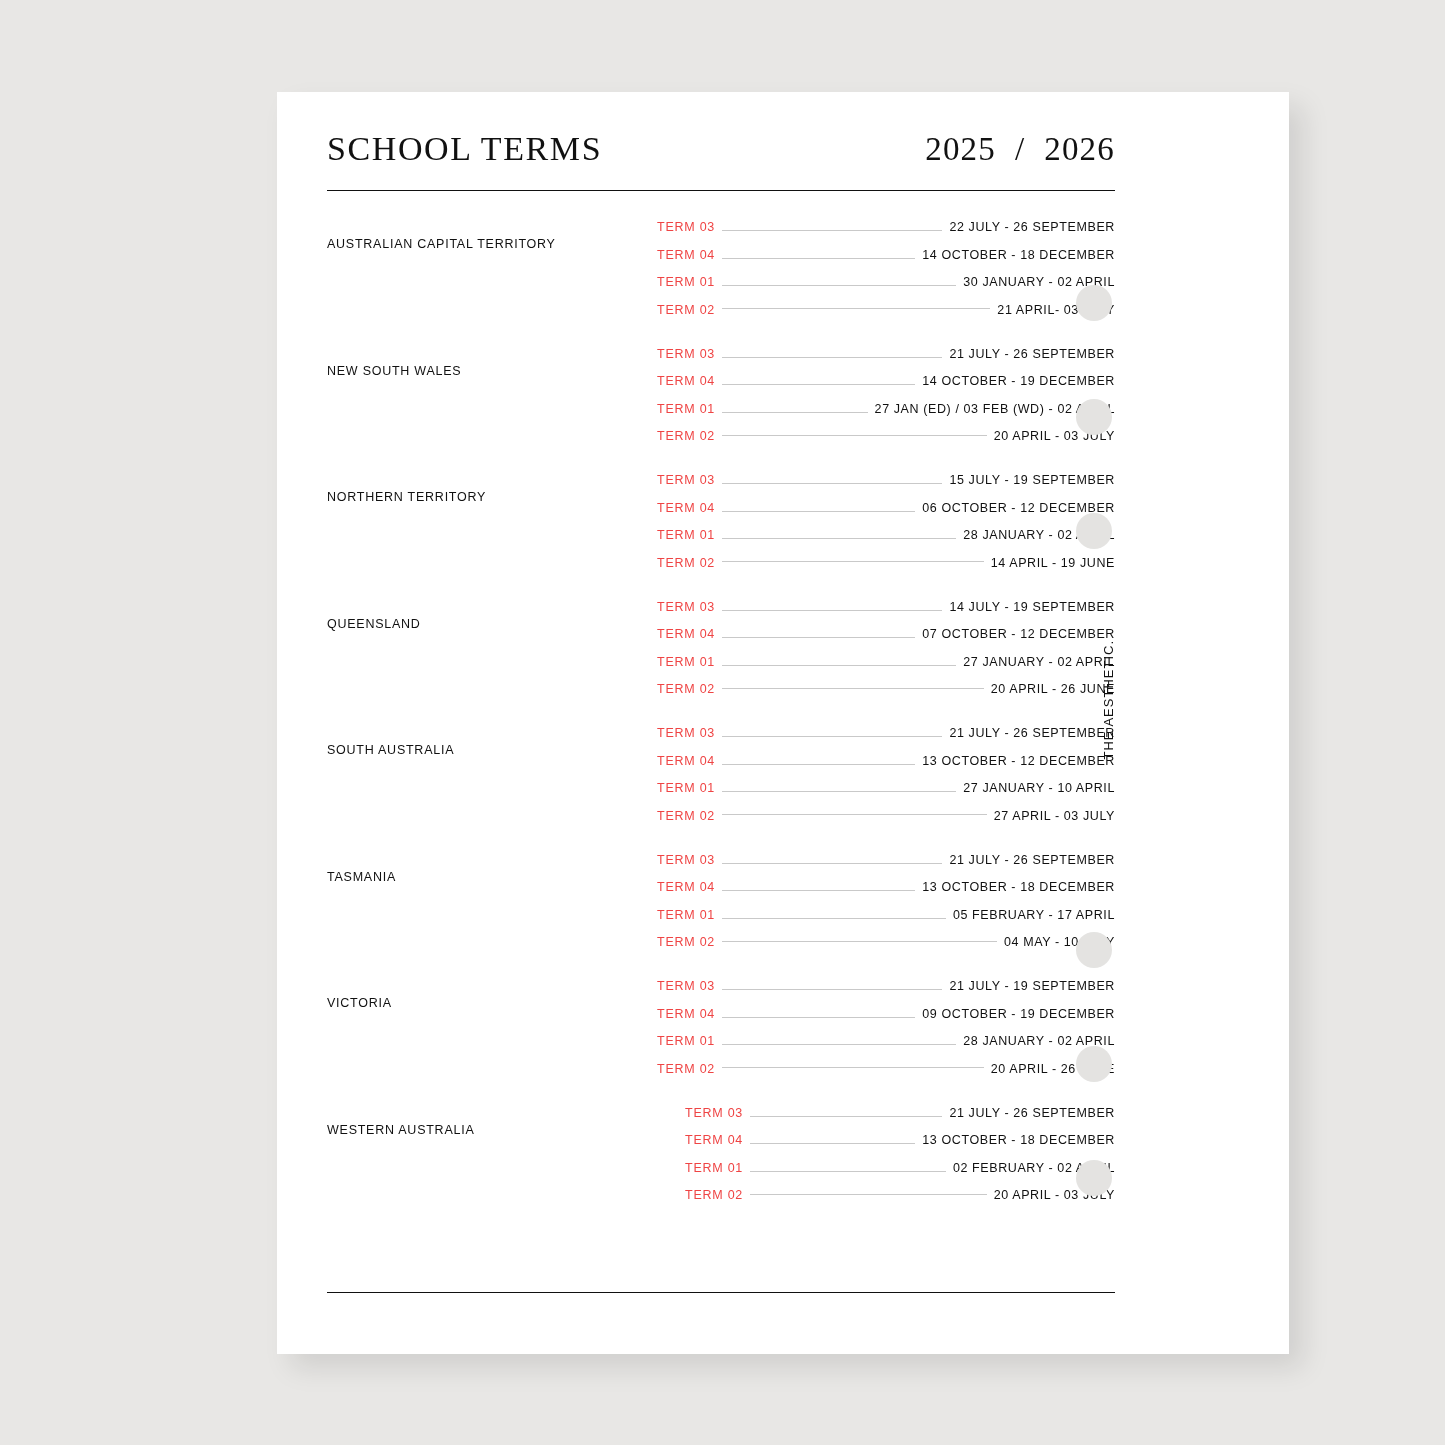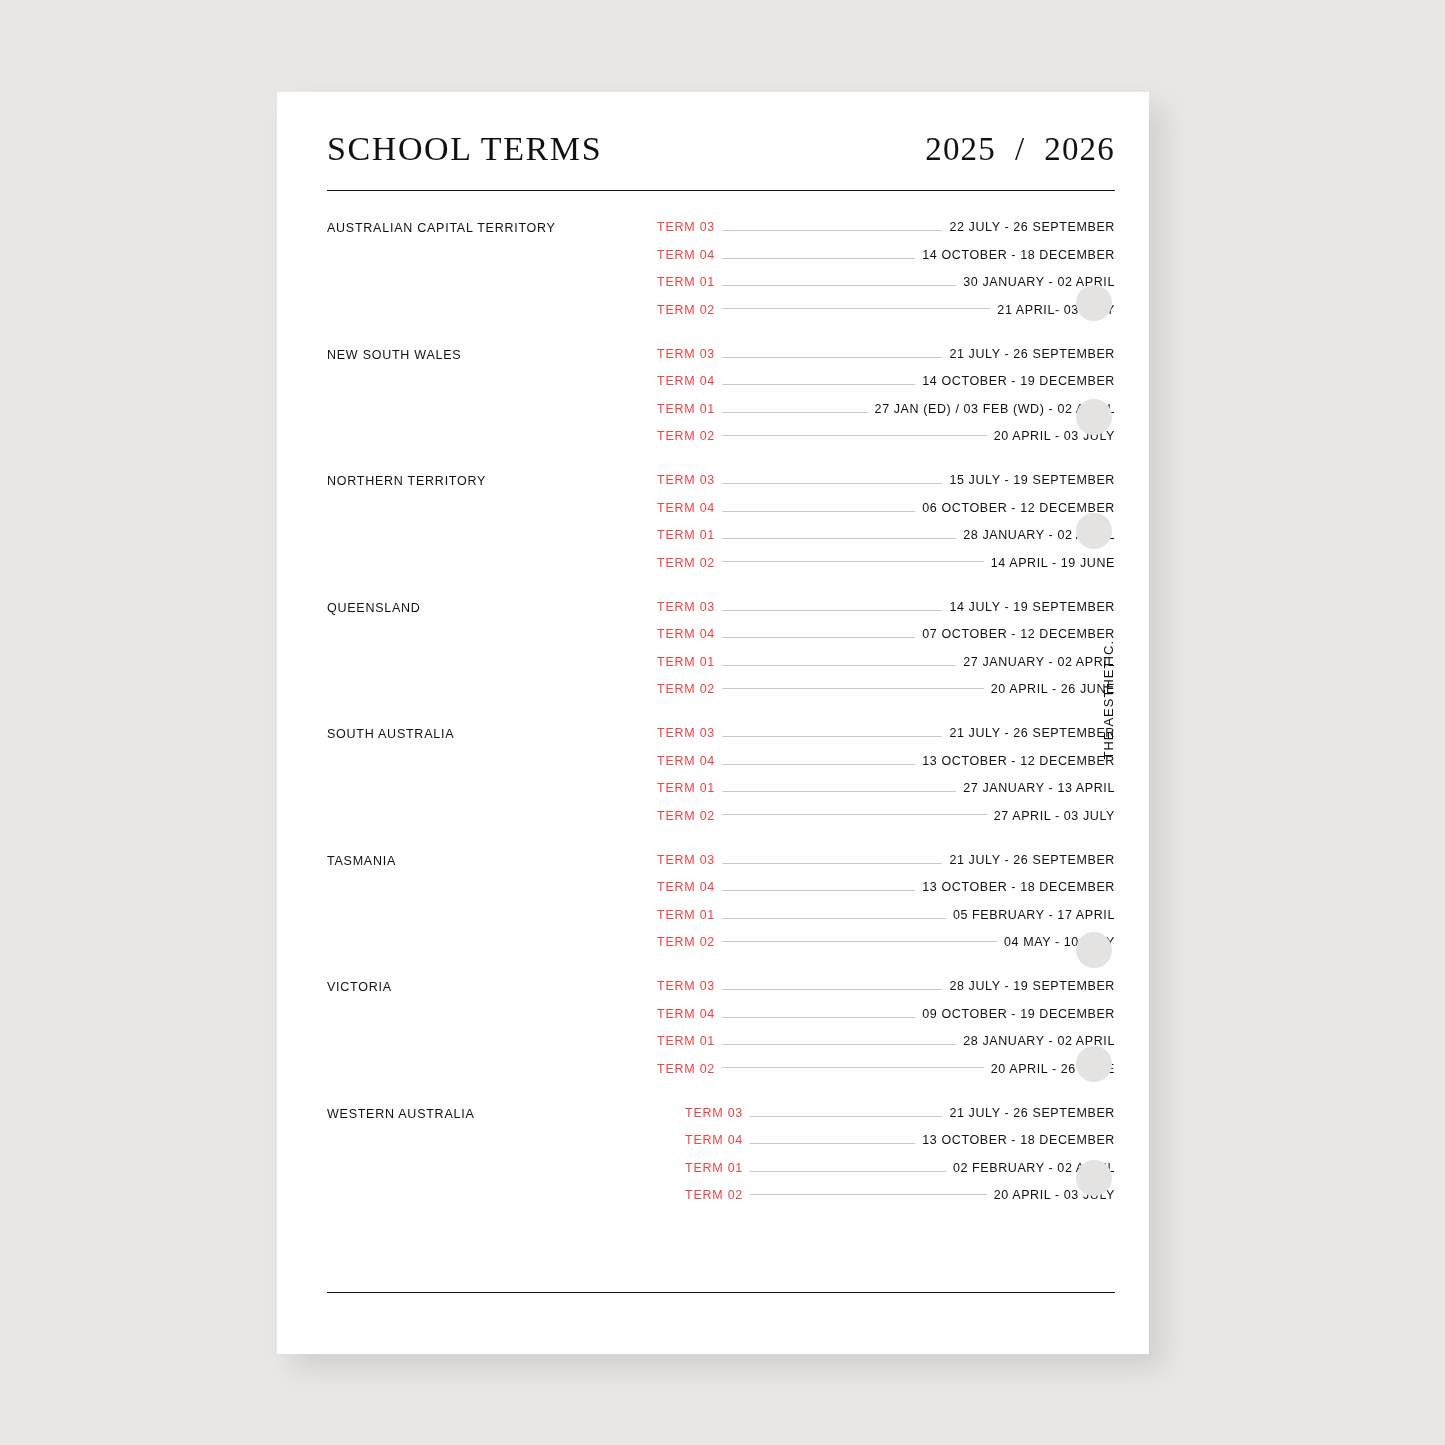--- a/index.html
+++ b/index.html
@@ -18,21 +18,21 @@
     position: relative;
     width: 1445px;
     height: 1445px;
   }
 
   
   .sheet {
     position: absolute;
     left: 277px;
     top: 92px;
-    width: 872px;
+    width: 1012px;
     height: 1262px;
     background: #ffffff;
     box-shadow: 14px 14px 26px rgba(0,0,0,0.10);
   }
 
   
   .holes {
     position: absolute;
     left: 1076px;
     top: 92px;
@@ -121,20 +121,21 @@
   }
   .region:last-child { margin-bottom: 0; gap: 28px; }
 
   .region-name {
     width: 330px;
     flex: 0 0 330px;
     font-size: 12.5px;
     letter-spacing: 0.75px;
     color: #111;
     padding-top: 1px;
+    margin-top: 16px;
   }
 
   .terms {
     flex: 1 1 auto;
     display: block;
   }
   .term-row {
     display: flex;
     align-items: baseline;
     margin-bottom: 13.5px;
@@ -293,21 +294,21 @@
             <div class="term-dates">21 JULY - 26 SEPTEMBER</div>
           </div>
           <div class="term-row">
             <div class="term-label">TERM 04</div>
             <div class="leader"></div>
             <div class="term-dates">13 OCTOBER - 12 DECEMBER</div>
           </div>
           <div class="term-row">
             <div class="term-label">TERM 01</div>
             <div class="leader"></div>
-            <div class="term-dates">27 JANUARY - 13 APRIL</div>
+            <div class="term-dates">27 JANUARY - 10 APRIL</div>
           </div>
           <div class="term-row">
             <div class="term-label">TERM 02</div>
             <div class="leader"></div>
             <div class="term-dates">27 APRIL - 03 JULY</div>
           </div>
         </div>
       </div>
 
       <div class="region">
@@ -335,21 +336,21 @@
           </div>
         </div>
       </div>
 
       <div class="region">
         <div class="region-name">VICTORIA</div>
         <div class="terms">
           <div class="term-row">
             <div class="term-label">TERM 03</div>
             <div class="leader"></div>
-            <div class="term-dates">28 JULY - 19 SEPTEMBER</div>
+            <div class="term-dates">21 JULY - 19 SEPTEMBER</div>
           </div>
           <div class="term-row">
             <div class="term-label">TERM 04</div>
             <div class="leader"></div>
             <div class="term-dates">09 OCTOBER - 19 DECEMBER</div>
           </div>
           <div class="term-row">
             <div class="term-label">TERM 01</div>
             <div class="leader"></div>
             <div class="term-dates">28 JANUARY - 02 APRIL</div>

